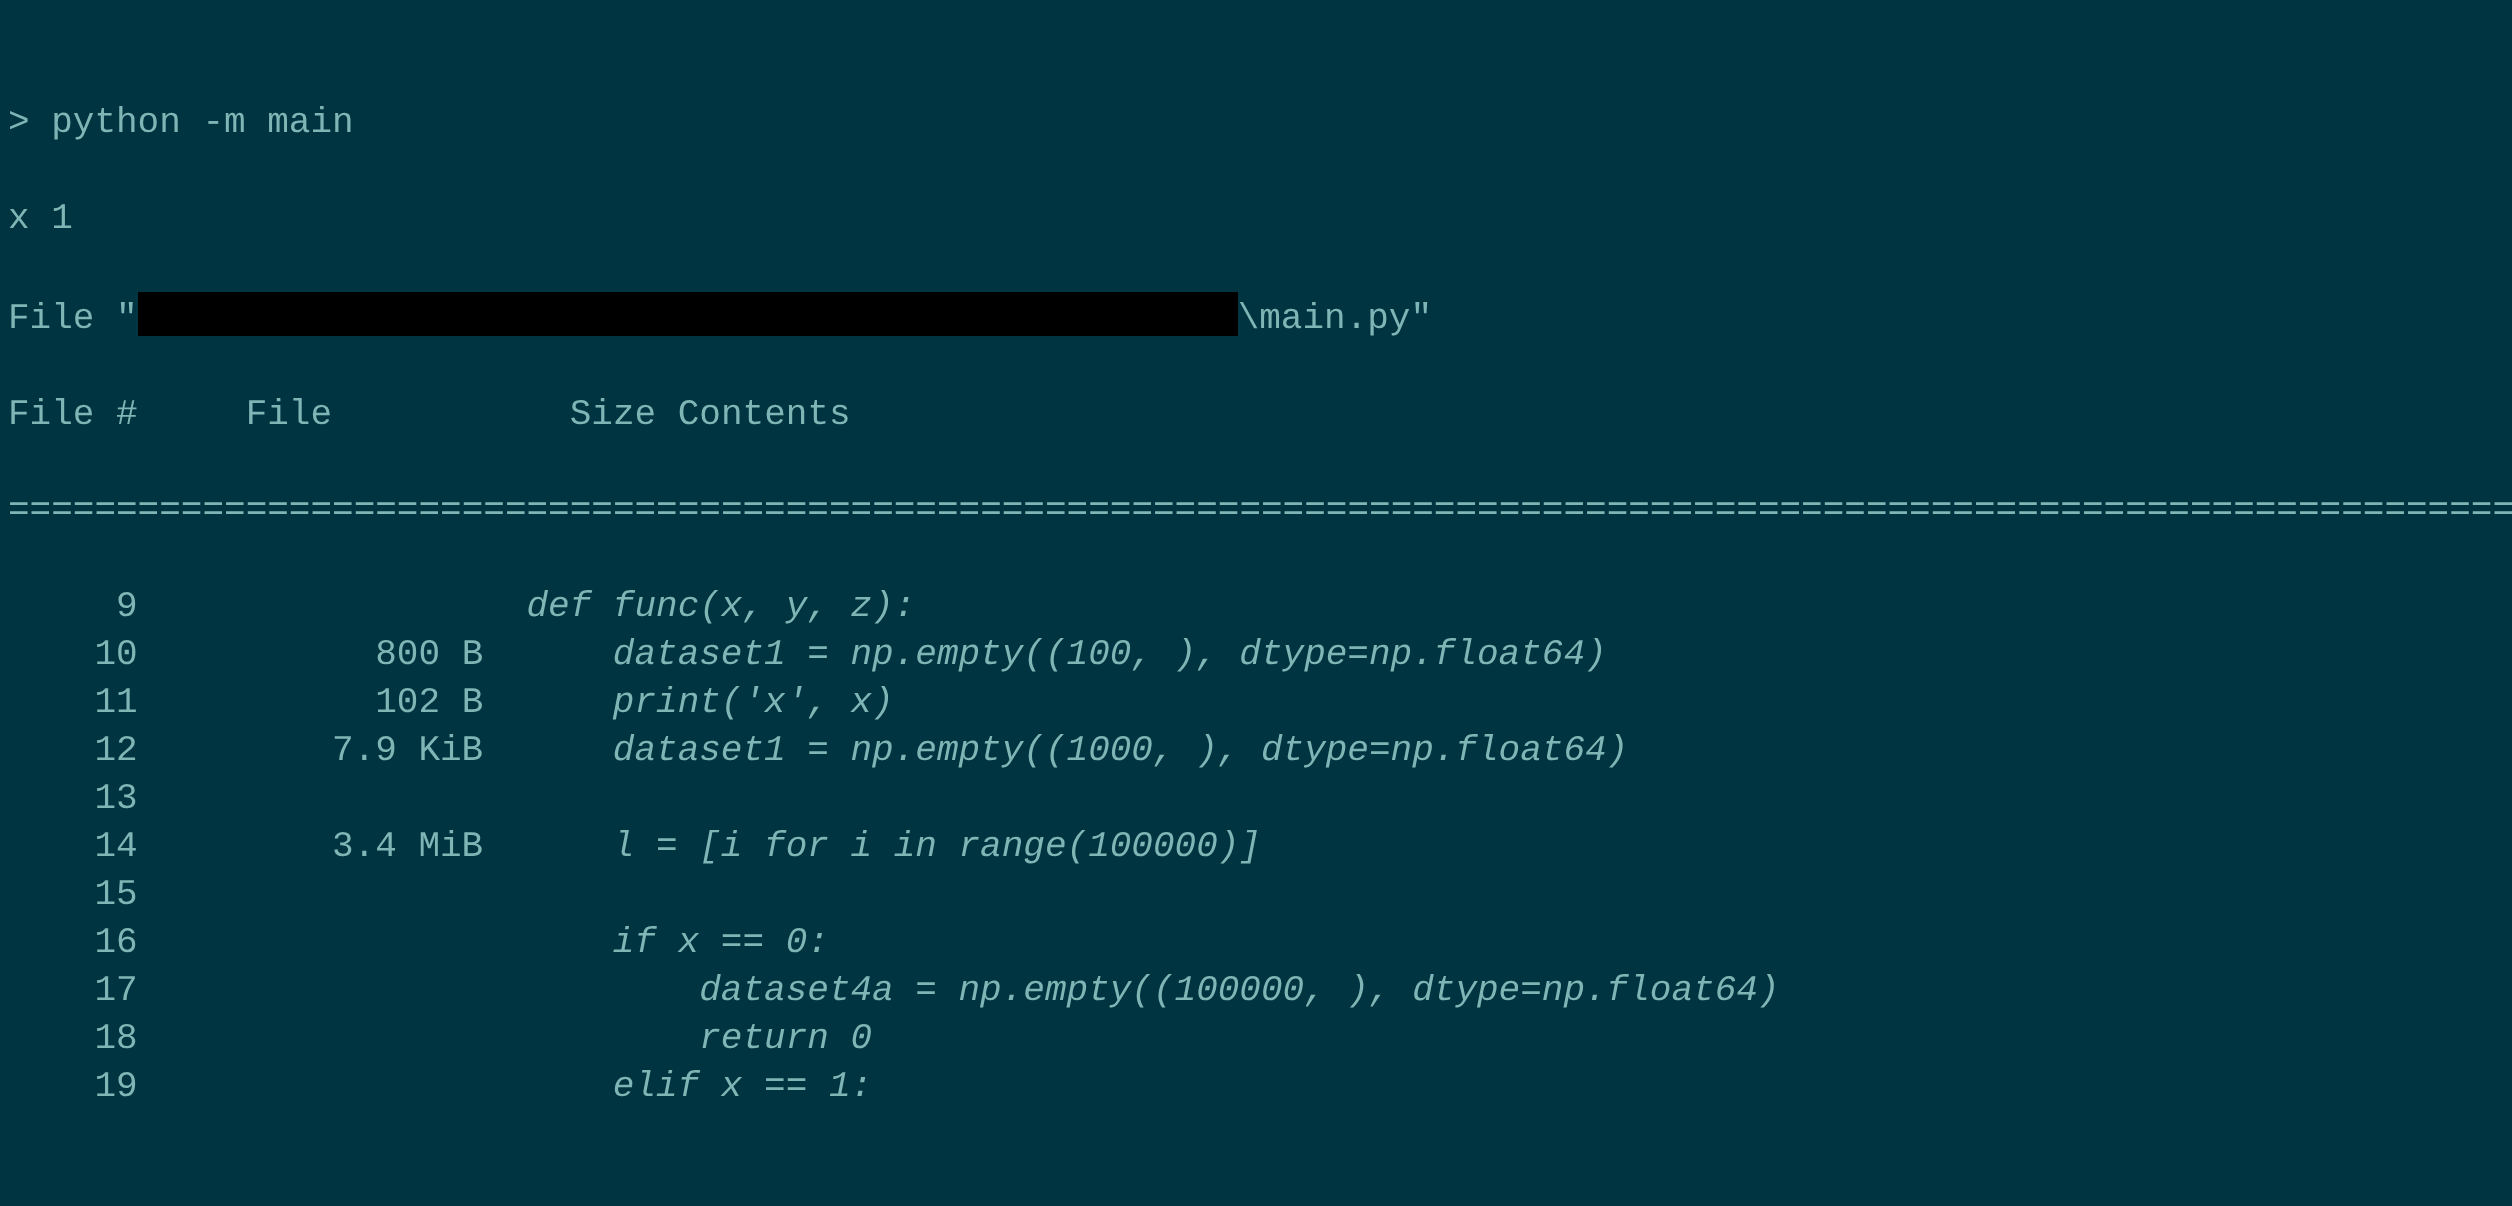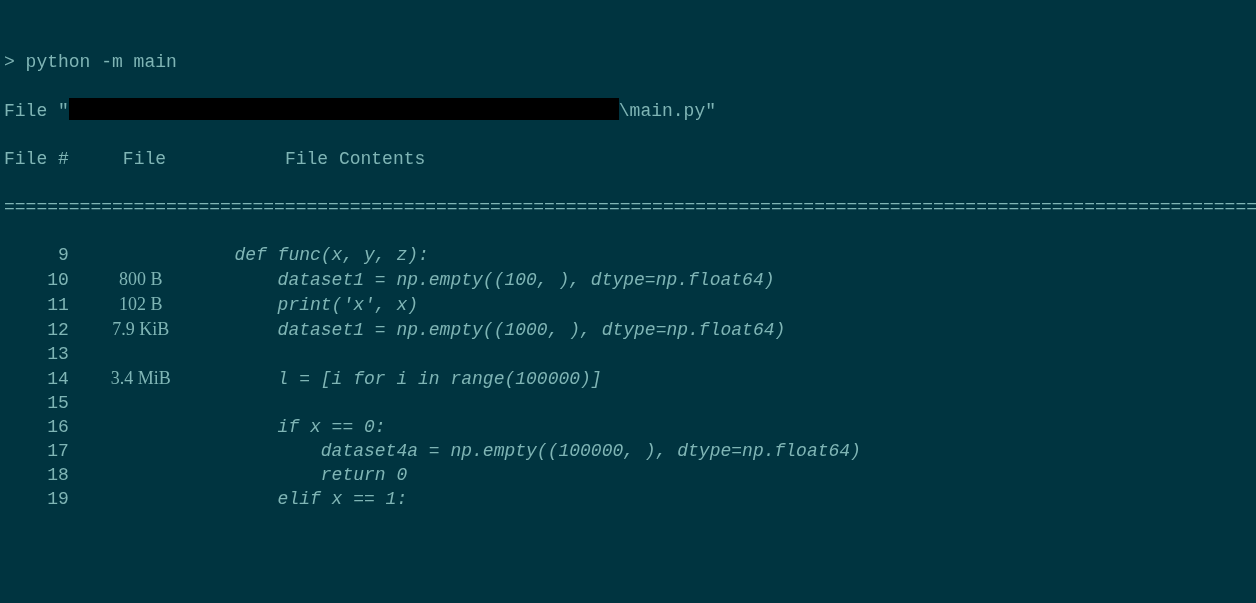--- a/index.html
+++ b/index.html
@@ -13,42 +13,43 @@
     font-size: 18px;
     line-height: 24px;
     overflow: hidden;
   }
   .terminal {
     padding: 2px 4px;
     white-space: pre;
   }
   .row { white-space: pre; }
   .col-line { display: inline-block; width: 6ch; text-align: right; }
-  .col-size { display: inline-block; width: 16ch; text-align: center; padding-right: 0; font-family: Liberation Serif, serif; }
+  .col-size { display: inline-block; width: 16ch; text-align: right; padding-right: 0; }
   .col-gap  { display: inline-block; width: 2ch; }
   .col-content { display: inline-block; font-style: italic; }
   .redact {
     display: inline-block;
     width: 550px;
     height: 22px;
     background: #000;
     vertical-align: -4px;
   }
   .hdr-line { display:inline-block; }
   .hdr-size { display:inline-block; }
   .hdr-content { display:inline-block; }
 </style>
 </head>
 <body>
 
 <div class="terminal">
 
 <div class="row">&gt; python -m main</div>
+<div class="row">x 1</div>
 <div class="row"><span>File "</span><span class="redact"></span><span>\main.py"</span></div>
-<div class="row"><span class="hdr-line">File #</span>     <span class="hdr-size">File</span>           <span class="hdr-content">File Contents</span></div>
+<div class="row"><span class="hdr-line">File #</span>     <span class="hdr-size">File</span>           <span class="hdr-content">Size Contents</span></div>
 <div class="row" id="divider-eq">==============================================================================================================================</div>
 <div id="rows"><div class="row"><span class="col-line">9</span><span class="col-size"></span><span class="col-gap">  </span><span class="col-content">def func(x, y, z):</span></div><div class="row"><span class="col-line">10</span><span class="col-size">800 B</span><span class="col-gap">  </span><span class="col-content">    dataset1 = np.empty((100, ), dtype=np.float64)</span></div><div class="row"><span class="col-line">11</span><span class="col-size">102 B</span><span class="col-gap">  </span><span class="col-content">    print('x', x)</span></div><div class="row"><span class="col-line">12</span><span class="col-size">7.9 KiB</span><span class="col-gap">  </span><span class="col-content">    dataset1 = np.empty((1000, ), dtype=np.float64)</span></div><div class="row"><span class="col-line">13</span><span class="col-size"></span><span class="col-gap">  </span><span class="col-content"></span></div><div class="row"><span class="col-line">14</span><span class="col-size">3.4 MiB</span><span class="col-gap">  </span><span class="col-content">    l = [i for i in range(100000)]</span></div><div class="row"><span class="col-line">15</span><span class="col-size"></span><span class="col-gap">  </span><span class="col-content"></span></div><div class="row"><span class="col-line">16</span><span class="col-size"></span><span class="col-gap">  </span><span class="col-content">    if x == 0:</span></div><div class="row"><span class="col-line">17</span><span class="col-size"></span><span class="col-gap">  </span><span class="col-content">        dataset4a = np.empty((100000, ), dtype=np.float64)</span></div><div class="row"><span class="col-line">18</span><span class="col-size"></span><span class="col-gap">  </span><span class="col-content">        return 0</span></div><div class="row"><span class="col-line">19</span><span class="col-size"></span><span class="col-gap">  </span><span class="col-content">    elif x == 1:</span></div></div>
 
 
 
 
 
 </div>
 
 </body></html>

